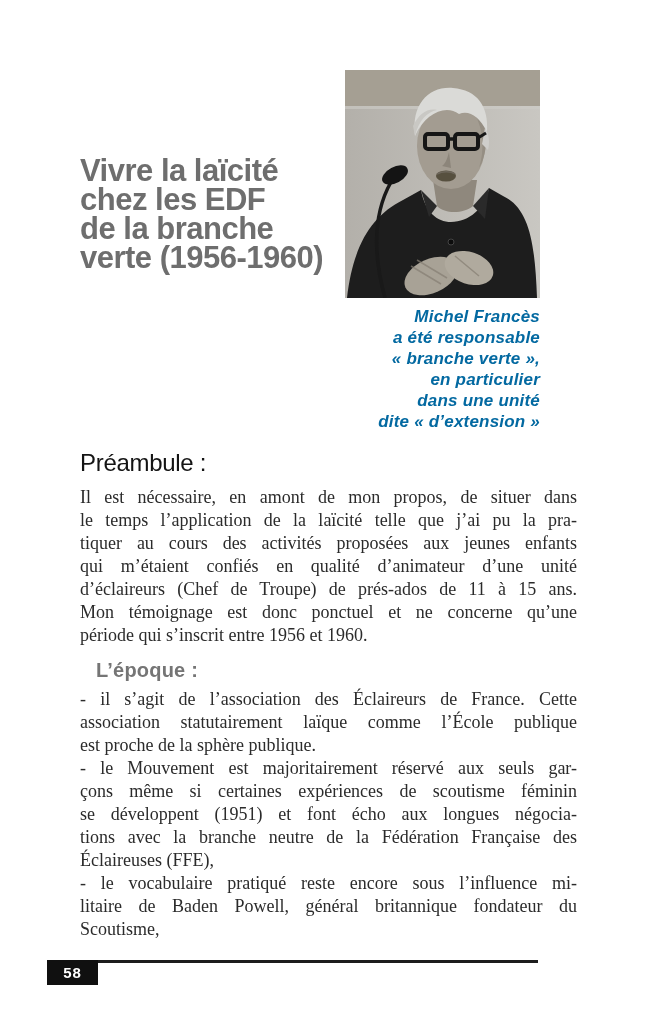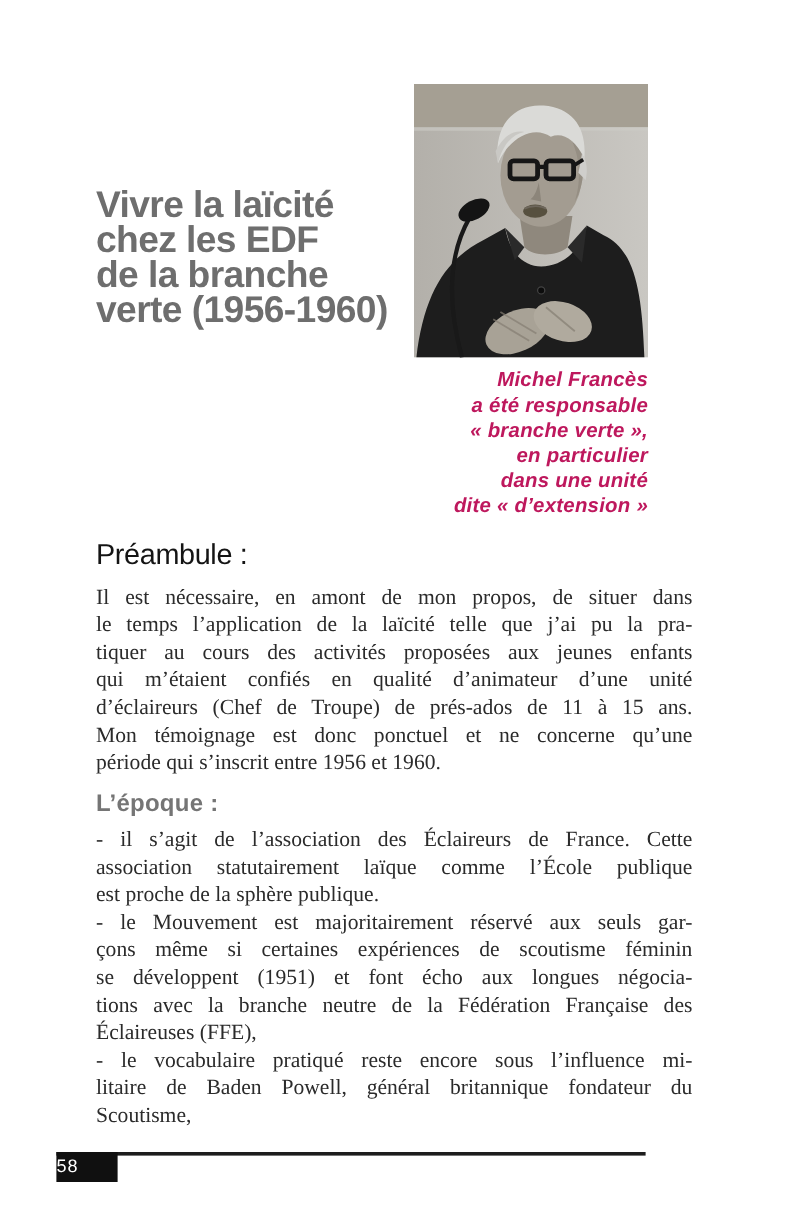--- a/index.html
+++ b/index.html
@@ -16,30 +16,30 @@
   }
 
   
   .photo { position:absolute; left:345px; top:70px; width:195px; height:228px; }
   .photo svg { display:block; }
 
   
   .caption {
     position:absolute; left:240px; top:306px; width:300px;
     text-align:right; font-style:italic; font-weight:bold;
-    font-size:17px; line-height:21px; color:#be185d; letter-spacing:0.2px;
+    font-size:17px; line-height:21px; color:#0369a1; letter-spacing:0.2px;
   }
 
   
   .h-black {
     position:absolute; left:80px; top:449px;
     font-size:24px; font-weight:normal; color:#141414; letter-spacing:-0.3px;
   }
   .h-gray {
-    position:absolute; left:80px; top:659px;
+    position:absolute; left:96px; top:659px;
     font-size:20px; font-weight:bold; color:#757575; letter-spacing:0.2px;
   }
 
   
   .body-text {
     position:absolute; left:80px; width:497px;
     font-family:"Liberation Serif", serif; color:#2b2b2b;
     font-size:18px; line-height:23px;
   }
   .p1 { top:486px; }
@@ -47,22 +47,22 @@
   .jline { text-align:justify; text-align-last:justify; white-space:normal; }
   .jline.last { text-align-last:left; }
 
   
   .footer-rule {
     position:absolute; left:47px; top:960px; width:491px; height:3px;
     background:#1d1d1d;
   }
   .page-num {
     position:absolute; left:47px; top:960px; width:51px; height:25px;
-    background:#101010; color:#ffffff; font-weight:normal; font-size:15px;
-    display:flex; align-items:center; letter-spacing:1px;
+    background:#101010; color:#ffffff; font-weight:bold; font-size:15px;
+    display:flex; align-items:center; justify-content:center; letter-spacing:1px;
   }
 </style>
 </head>
 <body>
 
 <div class="page">
 
   <div class="title">
     <div>Vivre la laïcité</div>
     <div>chez les EDF</div>

